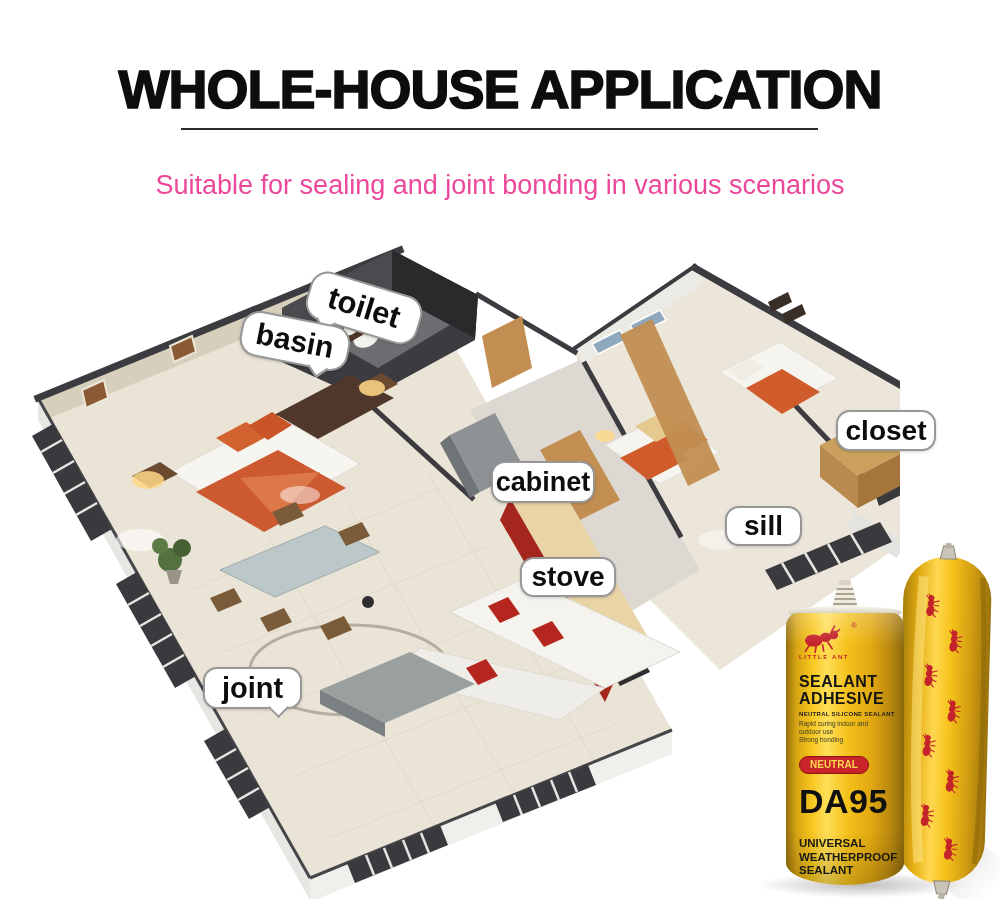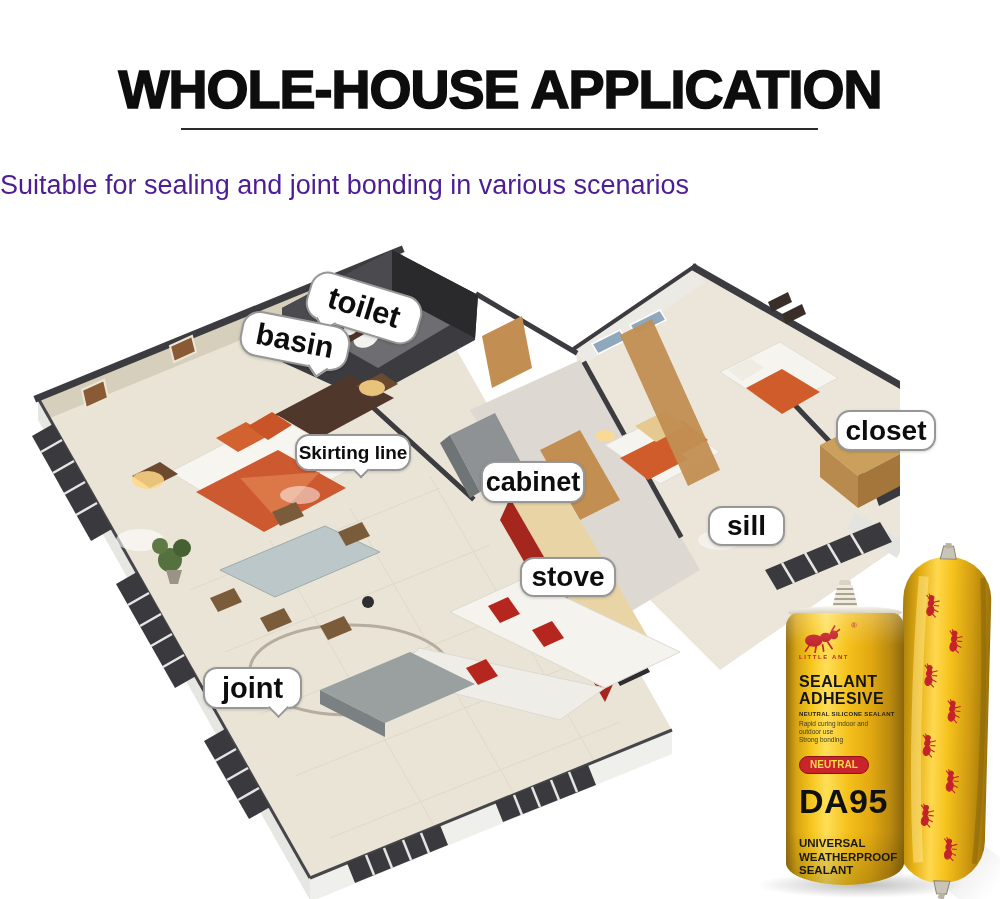--- a/index.html
+++ b/index.html
@@ -4,41 +4,41 @@
 <style>
   html,body{margin:0;padding:0;background:#fff;}
   .canvas{position:relative;width:1000px;height:899px;background:#ffffff;overflow:hidden;
           font-family:"Liberation Sans",sans-serif;color:#111;}
 
   
   .title{position:absolute;top:60px;left:0;width:100%;text-align:center;
          font-size:54px;line-height:58px;font-weight:bold;letter-spacing:-1px;
          color:#0d0d0d;-webkit-text-stroke:1.6px #0d0d0d;white-space:nowrap;}
   .title-underline{position:absolute;top:128px;left:181px;width:637px;height:2px;background:#2b2b2b;}
-  .subtitle{position:absolute;top:170px;left:0;width:100%;text-align:left;
-            font-size:27px;color:#4c1d95;font-weight:normal;}
+  .subtitle{position:absolute;top:170px;left:0;width:100%;text-align:center;
+            font-size:27px;color:#ec4899;font-weight:normal;}
 
   
   .plan-svg{position:absolute;left:20px;top:240px;}
 
   
   .bubble{position:absolute;background:#fff;border:2px solid #979797;border-radius:14px;
           display:flex;align-items:center;justify-content:center;font-weight:bold;color:#0d0d0d;
           box-shadow:0 1px 3px rgba(0,0,0,.18);z-index:30;white-space:nowrap;}
   .bubble .tail{position:absolute;width:13px;height:13px;background:#fff;
           border-right:2px solid #979797;border-bottom:2px solid #979797;transform:rotate(45deg);}
   #label-toilet {left:306px;top:283px;width:112px;height:46px;font-size:31px;transform:rotate(17deg);border-radius:18px;}
   #label-toilet .tail{left:16px;bottom:-8px;}
   #label-basin  {left:240px;top:318px;width:106px;height:42px;font-size:30px;transform:rotate(11deg);border-radius:18px;}
   #label-basin .tail{right:18px;bottom:-8px;}
   #label-skirting{left:295px;top:434px;width:112px;height:33px;font-size:19px;}
   #label-skirting .tail{left:58px;bottom:-7px;width:10px;height:10px;}
-  #label-cabinet{left:481px;top:461px;width:100px;height:38px;font-size:27px;}
+  #label-cabinet{left:491px;top:461px;width:100px;height:38px;font-size:27px;}
   #label-closet {left:836px;top:410px;width:96px;height:37px;font-size:28px;}
-  #label-sill   {left:708px;top:506px;width:73px;height:36px;font-size:28px;}
+  #label-sill   {left:725px;top:506px;width:73px;height:36px;font-size:28px;}
   #label-stove  {left:520px;top:557px;width:92px;height:36px;font-size:28px;}
   #label-glass  {left:203px;top:667px;width:95px;height:38px;font-size:29px;}
   #label-glass .tail{right:14px;bottom:-8px;}
 
   
   .cartridge{position:absolute;left:786px;top:585px;width:120px;height:305px;z-index:40;}
   .cart-nozzle{position:absolute;left:46px;top:0;width:26px;height:24px;
       background:repeating-linear-gradient(180deg,#efeadb 0 3px,#a9a392 3px 5px);
       clip-path:polygon(22% 0,78% 0,100% 100%,0 100%);}
   .cart-nozzle-cap{position:absolute;left:53px;top:-5px;width:12px;height:7px;background:#d8d3c3;border-radius:3px;}
@@ -249,24 +249,20 @@
       <ellipse cx="700" cy="300" rx="22" ry="10" fill="#ffffff" opacity="0.45"></ellipse>
     </g>
   </svg>
 
   <div class="bubble" id="label-toilet">
     <span>toilet</span>
     <span class="tail"></span>
   </div>
   <div class="bubble" id="label-basin">
     <span>basin</span>
-    <span class="tail"></span>
-  </div>
-  <div class="bubble" id="label-skirting">
-    <span>Skirting line</span>
     <span class="tail"></span>
   </div>
   <div class="bubble" id="label-cabinet">
     <span>cabinet</span>
   </div>
   <div class="bubble" id="label-closet">
     <span>closet</span>
   </div>
   <div class="bubble" id="label-sill">
     <span>sill</span>

